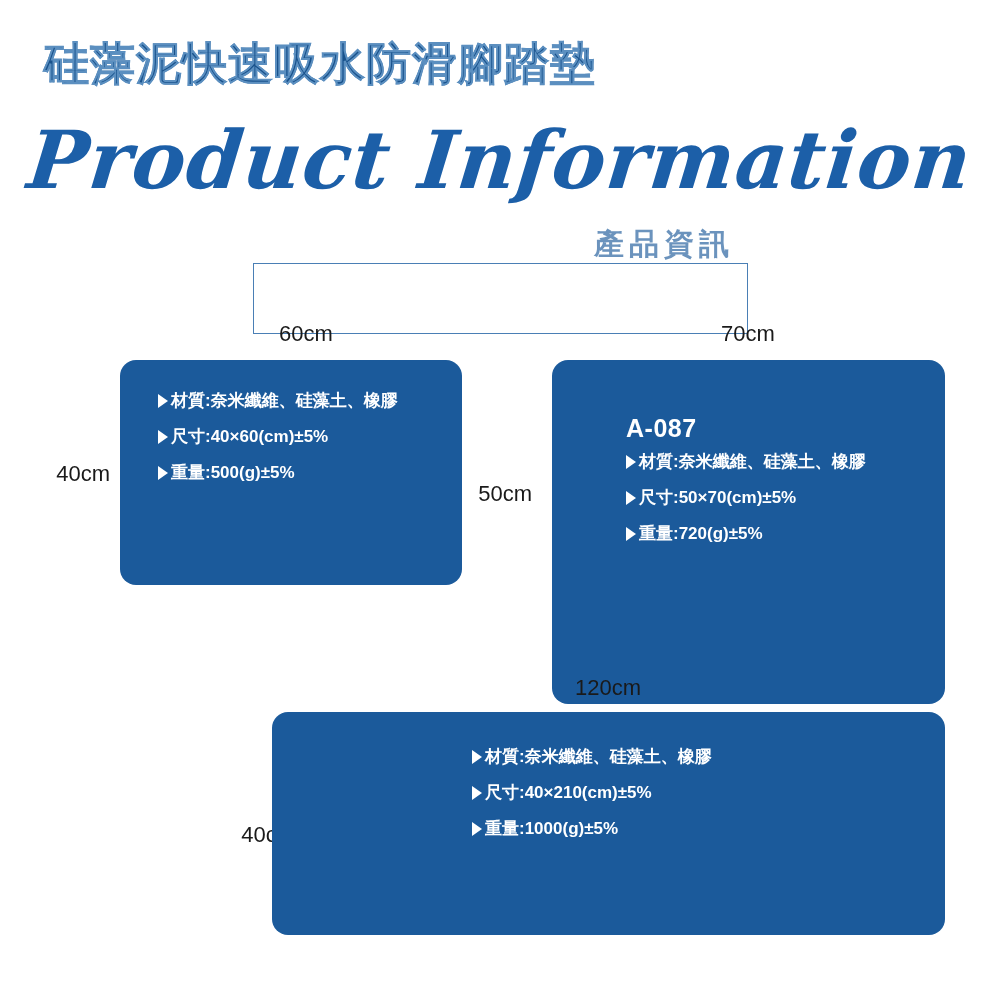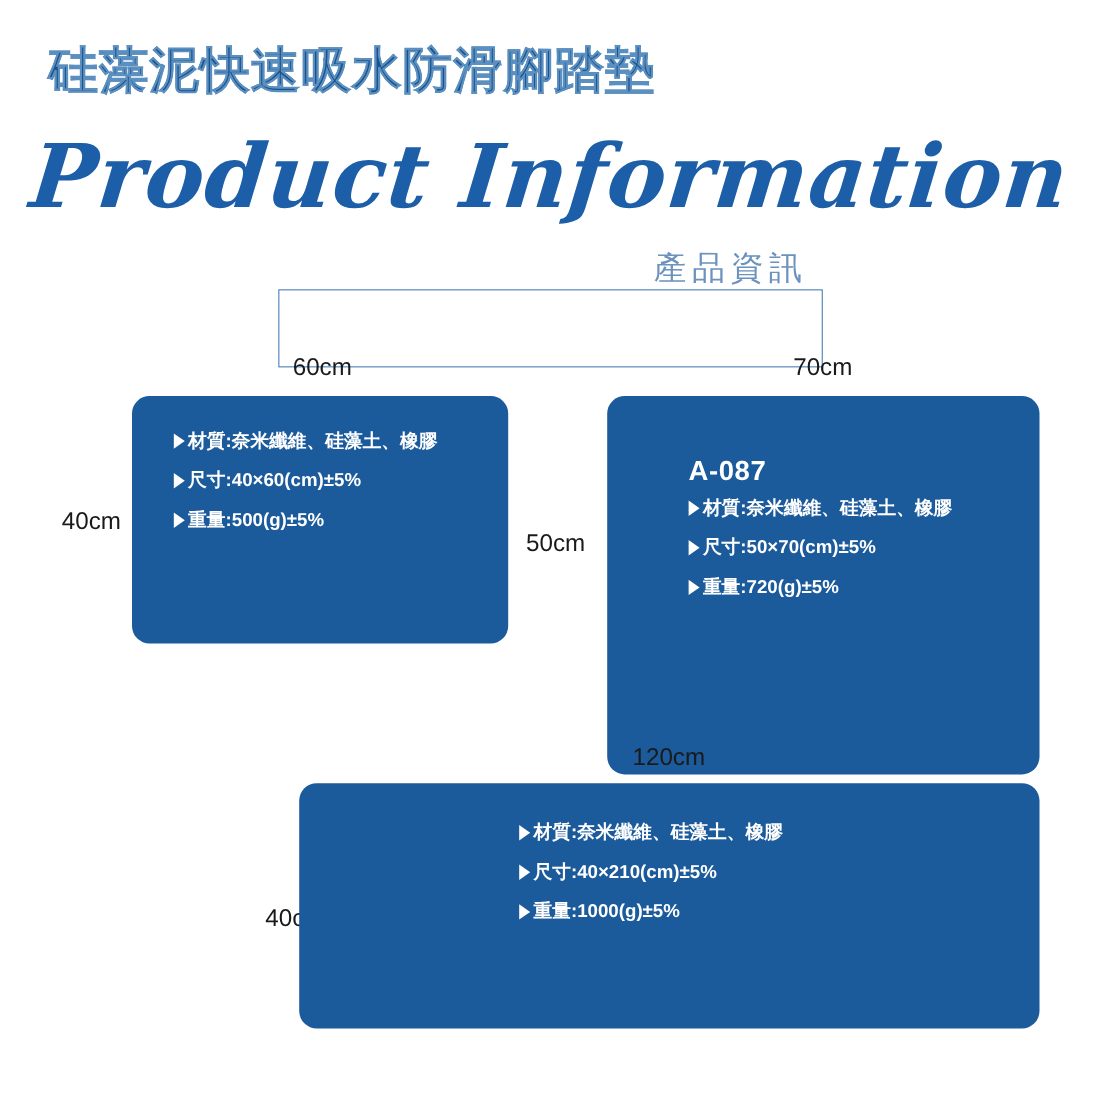--- a/index.html
+++ b/index.html
@@ -67,21 +67,21 @@
     white-space: nowrap;
     transform: skewX(-6deg);
   }
   .subtitle-cn {
     position: absolute;
     left: 464px;
     top: 224px;
     width: 400px;
     text-align: center;
     font-size: 30px;
-    font-weight: 400;
+    font-weight: 700;
     letter-spacing: 5px;
     color: #6b93bd;
     white-space: nowrap;
   }
 
   
   .card {
     position: absolute;
     background: #1b5a9b;
     border-radius: 16px;
@@ -132,21 +132,21 @@
   .dim-top {
     text-align: center;
   }
   .dim-side {
     text-align: right;
   }
 
   
   #card-a086 { left: 120px; top: 360px; width: 342px; height: 225px; }
   #card-a086-inner { left: 38px; top: 32px; }
-  #dim-a086-top { left: 143px; top: 321px; width: 300px; }
+  #dim-a086-top { left: 156px; top: 321px; width: 300px; }
   #dim-a086-side { left: 10px; top: 461px; width: 100px; }
 
   #card-a087 { left: 552px; top: 360px; width: 393px; height: 344px; }
   #card-a087-inner { left: 74px; top: 54px; }
   #dim-a087-top { left: 598px; top: 321px; width: 300px; }
   #dim-a087-side { left: 432px; top: 481px; width: 100px; }
 
   #card-a088 { left: 272px; top: 712px; width: 673px; height: 223px; }
   #card-a088-inner { left: 200px; top: 36px; }
   #dim-a088-top { left: 458px; top: 675px; width: 300px; }

